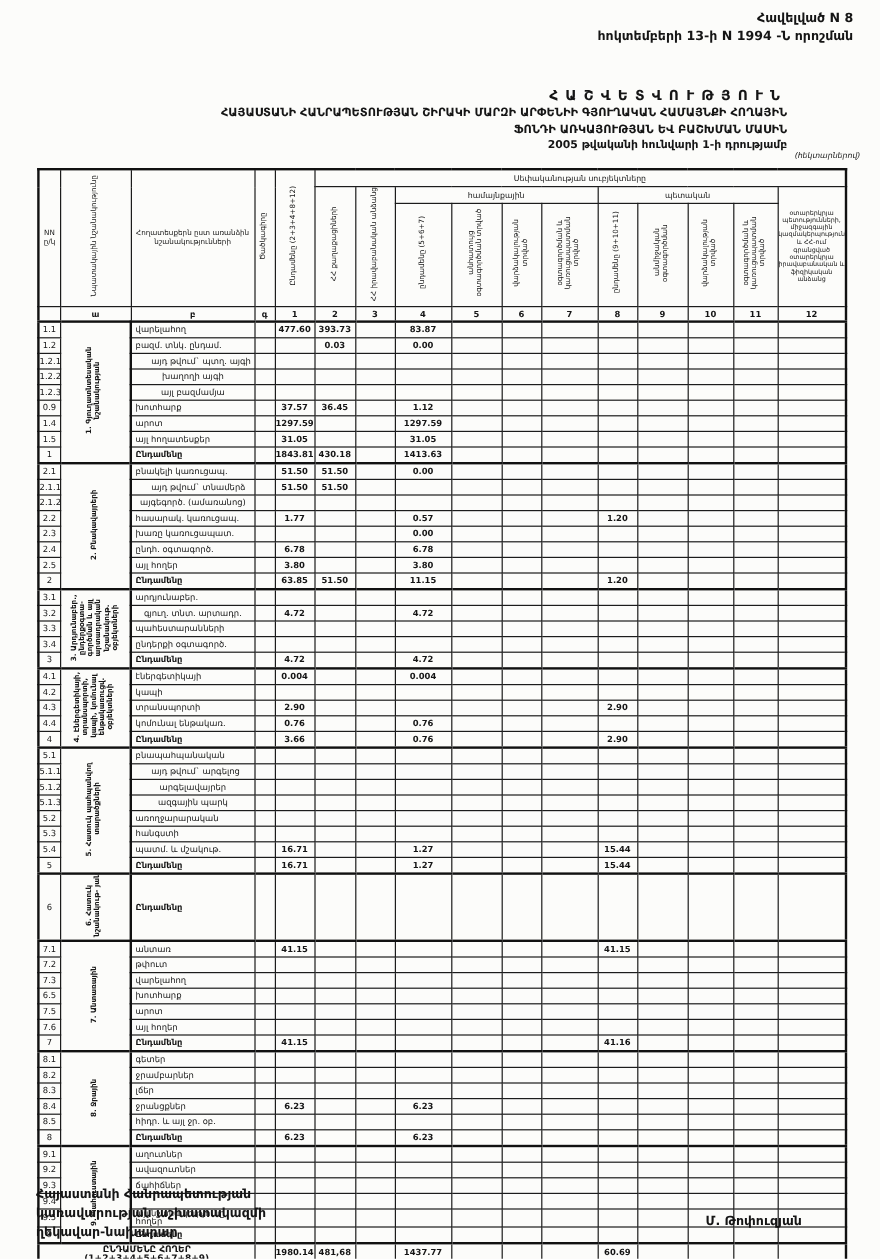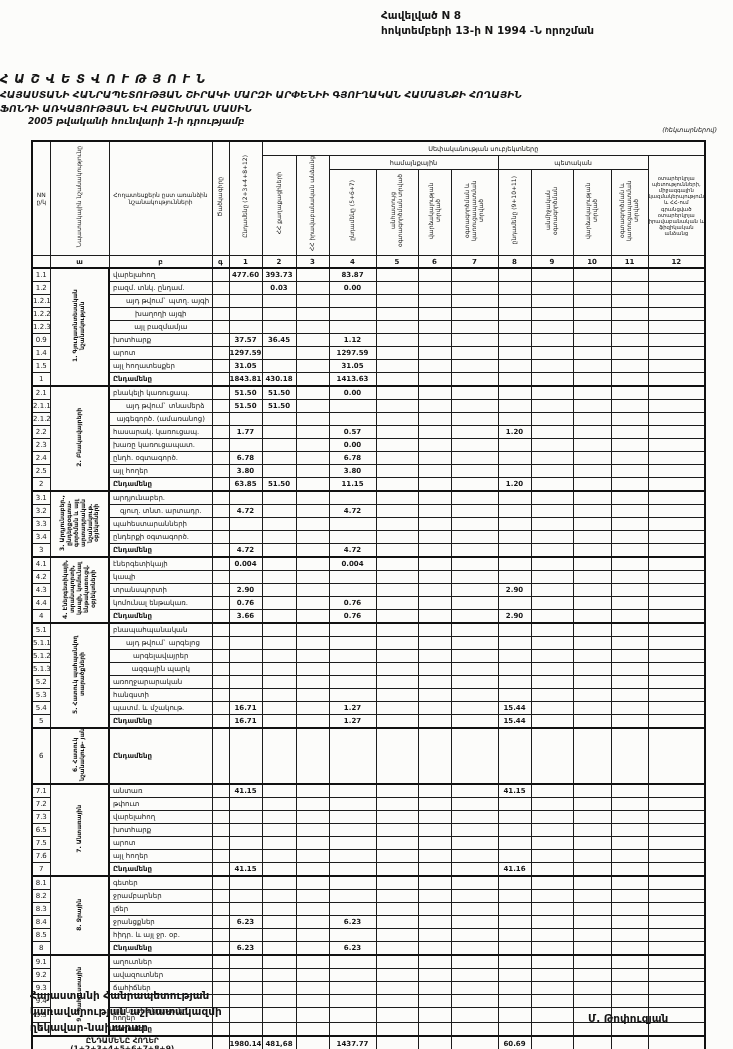--- a/index.html
+++ b/index.html
@@ -6,23 +6,23 @@
   body {
     width:733px; height:1049px;
     background:#fcfcfa;
     font-family:"DejaVu Sans", sans-serif;
     color:#151515;
     position:relative;
     -webkit-font-smoothing:none;
   }
   .page-header {
     position:absolute; top:8px; right:22px; width:330px;
-    text-align:left; font-weight:bold; font-size:10.5px; line-height:1.45;
+    text-align:right; font-weight:bold; font-size:10.5px; line-height:1.45;
   }
-  .title-block { position:absolute; top:72px; left:0; width:656px; text-align:left;font-style:italic; }
+  .title-block { position:absolute; top:72px; left:0; width:656px; text-align:right; }
   .t-heading { font-size:11.5px; font-weight:bold; letter-spacing:6px; }
   .t-line { font-size:9.5px; font-weight:bold; margin-top:3px; }
   .t-sub  { font-size:9px; font-weight:bold; margin-top:2px;margin-left:28px; }
   .unit-note { position:absolute; top:126px; right:16px; font-size:6.5px; font-style:italic; }
 
   table.report {
     position:absolute; left:31px; top:140px; width:673px;
     border-collapse:collapse; table-layout:fixed;
     border:2px solid #111;
   }

